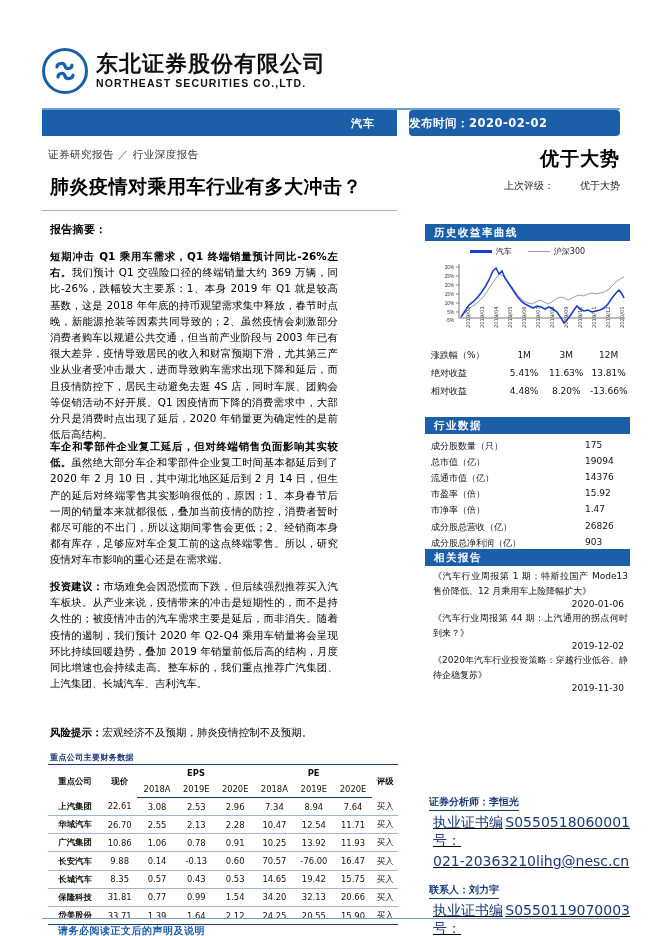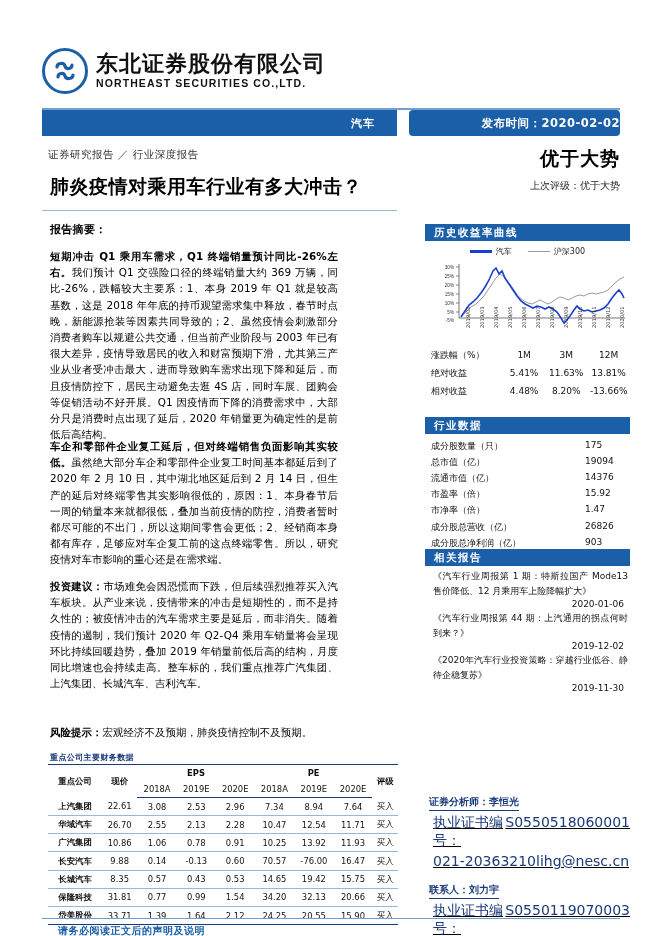--- a/index.html
+++ b/index.html
@@ -41,21 +41,21 @@
     display:flex;align-items:center;justify-content:flex-end;
     padding-right:22px;box-sizing:border-box;
   }
   .hdr-bar span{
     font-family:"DejaVu Sans","Liberation Sans",sans-serif;
     font-weight:bold;font-size:11px;letter-spacing:1px;
   }
   .hdr-date{
     position:absolute;left:409px;top:86px;width:211px;height:26px;
     background:#1a5fa8;color:#fff;border-radius:4px;
-    display:flex;align-items:center;justify-content:flex-end;
+    display:flex;align-items:center;justify-content:flex-start;
   }
   .hdr-date span{
     font-family:"DejaVu Sans","Liberation Sans",sans-serif;
     font-weight:bold;font-size:11.5px;letter-spacing:.5px;
   }
 
   
   .breadcrumb{
     position:absolute;left:48px;top:124px;
     font-size:10.5px;color:#333;letter-spacing:.5px;
@@ -89,21 +89,21 @@
   .rating{
     position:absolute;left:409px;top:122px;width:211px;text-align:right;
   }
   .rating-main{
     font-family:"DejaVu Sans","Liberation Sans",sans-serif;
     font-weight:bold;font-size:19px;letter-spacing:1px;color:#000;
   }
   .rating-prev{
     margin-top:7px;font-size:10px;color:#222;
     font-family:"DejaVu Sans","Liberation Sans",sans-serif;
-    display:flex;justify-content:flex-end;
+    display:flex;justify-content:flex-end;gap:26px;
   }
 
   
   .panel{position:absolute;left:425px;width:205px;}
   .panel-hd{
     background:#1a5fa8;color:#fff;height:17px;
     display:flex;align-items:center;padding-left:9px;box-sizing:border-box;
     font-family:"DejaVu Sans","Liberation Sans",sans-serif;
     font-weight:bold;font-size:10.5px;letter-spacing:1.5px;
   }

